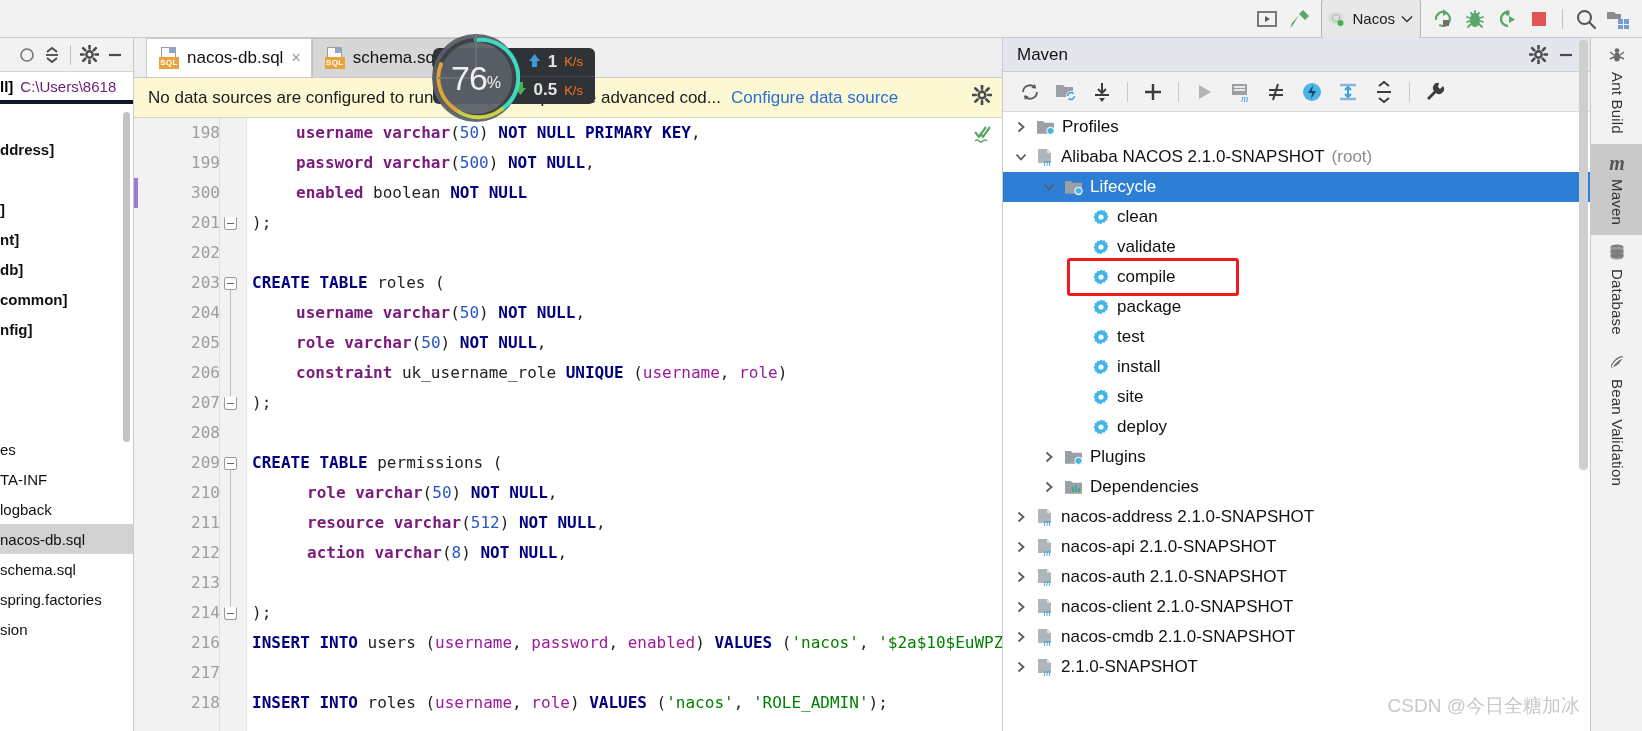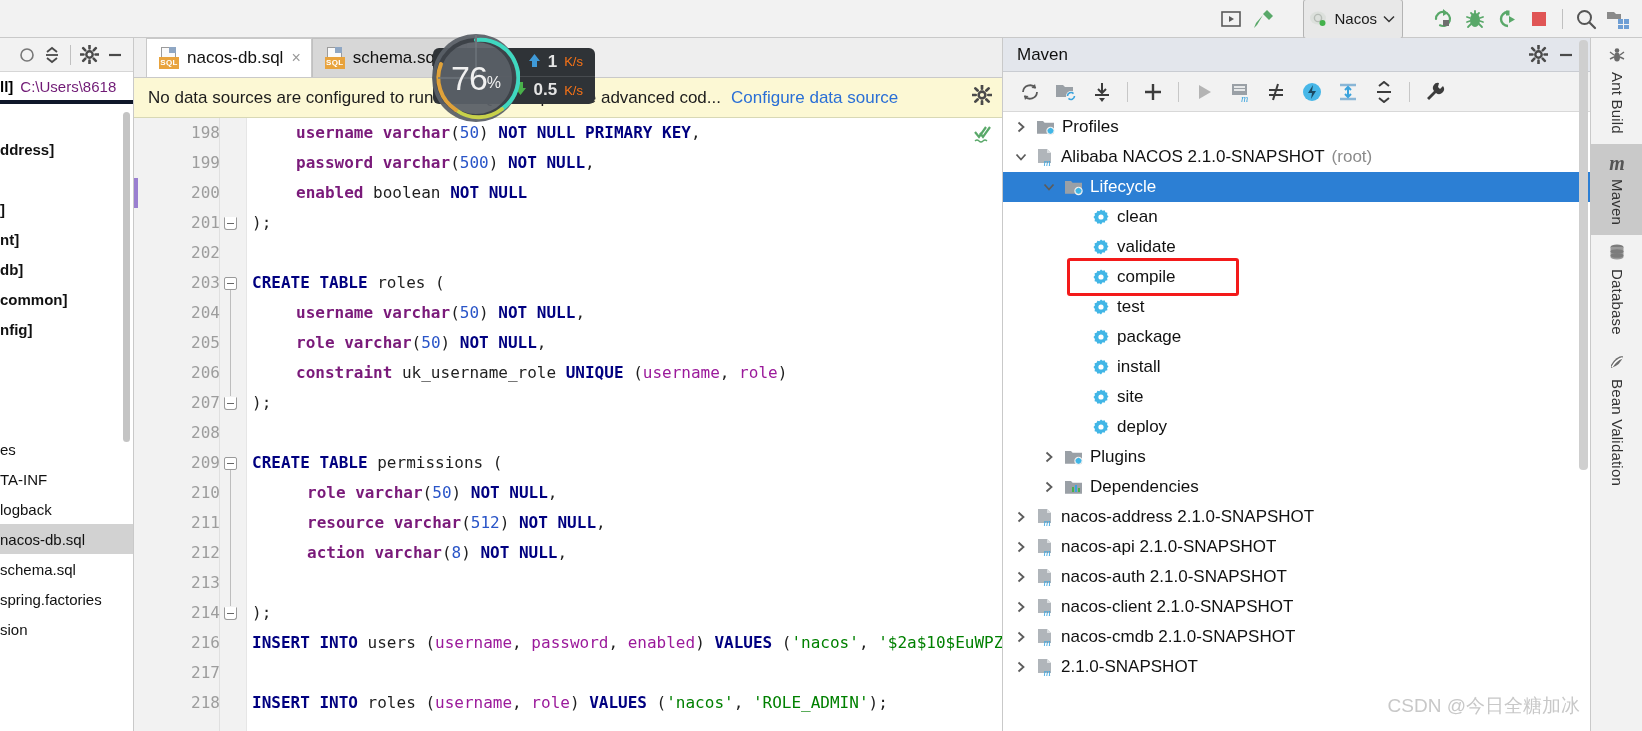--- a/index.html
+++ b/index.html
@@ -17,21 +17,21 @@
     display: flex; align-items: center; justify-content: flex-end;
     padding-right: 8px;
   }
   .tb-icon {
     width: 32px; height: 30px; display: flex; align-items: center;
     justify-content: center; cursor: pointer;
   }
   .run-config {
     display: flex; align-items: center; gap: 6px; height: 40px;
     border: 1px solid #b4b4b4; background: #e8e8e8; border-radius: 3px;
-    padding: 0 7px 0 5px; margin: 0 24px; cursor: pointer;
+    padding: 0 7px 0 5px; margin: 0 6px; cursor: pointer;
   }
   .run-config .rc-label { font-size: 15px; color: #1a1a1a; }
   .tb-sep { width: 1px; height: 20px; background: #c0c0c0; margin: 0 7px; }
 
   
   .leftpanel {
     position: absolute; left: 0; top: 38px; width: 134px; height: 693px;
     background: #ffffff; border-right: 1px solid #c9c9c9; overflow: hidden;
   }
   .lp-toolbar {
@@ -440,21 +440,21 @@
       <div class="codelines" id="codelines">
           <div class="cl">
             <span class="ln">198</span>
             <span class="code" style="padding-left: 44px;"><span class="typ">username</span><span class="pn"> </span><span class="typ">varchar</span><span class="pn">(</span><span class="num">50</span><span class="pn">) </span><span class="kw">NOT NULL PRIMARY KEY</span><span class="pn">,</span></span>
           </div>
           <div class="cl">
             <span class="ln">199</span>
             <span class="code" style="padding-left: 44px;"><span class="typ">password</span><span class="pn"> </span><span class="typ">varchar</span><span class="pn">(</span><span class="num">500</span><span class="pn">) </span><span class="kw">NOT NULL</span><span class="pn">,</span></span>
           </div>
           <div class="cl">
-            <span class="ln">200</span>
+            <span class="ln">300</span>
             <span class="code" style="padding-left: 44px;"><span class="typ">enabled</span><span class="pn"> boolean </span><span class="kw">NOT NULL</span></span>
           </div>
           <div class="cl">
             <span class="ln">201</span>
             <span class="fold low"></span>
             <span class="code" style="padding-left: 0px;"><span class="pn">);</span></span>
           </div>
           <div class="cl">
             <span class="ln">202</span>
             <span class="code" style="padding-left: 0px;"></span>
@@ -702,31 +702,31 @@
           <span>compile</span>
         </div>
         <div class="mv-row" style="padding-left: 66px;">
           <span class="mv-arrow"></span>
           <span style="display: flex; align-items: center; flex: 0 0 auto;">
             <svg width="18" height="18" viewBox="0 0 18 18">
               <path d="M9 1.5 l1.6 1.3 2-.5 .8 1.9 2 .6 -.3 2.1 1.4 1.6 -1.4 1.6 .3 2.1 -2 .6 -.8 1.9 -2-.5 L9 16.5 l-1.6-1.3 -2 .5 -.8-1.9 -2-.6 .3-2.1 L1.5 9 2.9 7.4 2.6 5.3 4.6 4.7 5.4 2.8 7.4 3.3 Z" fill="#41b6e6"></path>
               <circle cx="9" cy="9" r="2.6" fill="#ffffff"></circle>
             </svg>
           </span>
-          <span>test</span>
+          <span>package</span>
         </div>
         <div class="mv-row" style="padding-left: 66px;">
           <span class="mv-arrow"></span>
           <span style="display: flex; align-items: center; flex: 0 0 auto;">
             <svg width="18" height="18" viewBox="0 0 18 18">
               <path d="M9 1.5 l1.6 1.3 2-.5 .8 1.9 2 .6 -.3 2.1 1.4 1.6 -1.4 1.6 .3 2.1 -2 .6 -.8 1.9 -2-.5 L9 16.5 l-1.6-1.3 -2 .5 -.8-1.9 -2-.6 .3-2.1 L1.5 9 2.9 7.4 2.6 5.3 4.6 4.7 5.4 2.8 7.4 3.3 Z" fill="#41b6e6"></path>
               <circle cx="9" cy="9" r="2.6" fill="#ffffff"></circle>
             </svg>
           </span>
-          <span>package</span>
+          <span>test</span>
         </div>
         <div class="mv-row" style="padding-left: 66px;">
           <span class="mv-arrow"></span>
           <span style="display: flex; align-items: center; flex: 0 0 auto;">
             <svg width="18" height="18" viewBox="0 0 18 18">
               <path d="M9 1.5 l1.6 1.3 2-.5 .8 1.9 2 .6 -.3 2.1 1.4 1.6 -1.4 1.6 .3 2.1 -2 .6 -.8 1.9 -2-.5 L9 16.5 l-1.6-1.3 -2 .5 -.8-1.9 -2-.6 .3-2.1 L1.5 9 2.9 7.4 2.6 5.3 4.6 4.7 5.4 2.8 7.4 3.3 Z" fill="#41b6e6"></path>
               <circle cx="9" cy="9" r="2.6" fill="#ffffff"></circle>
             </svg>
           </span>
           <span>install</span>

